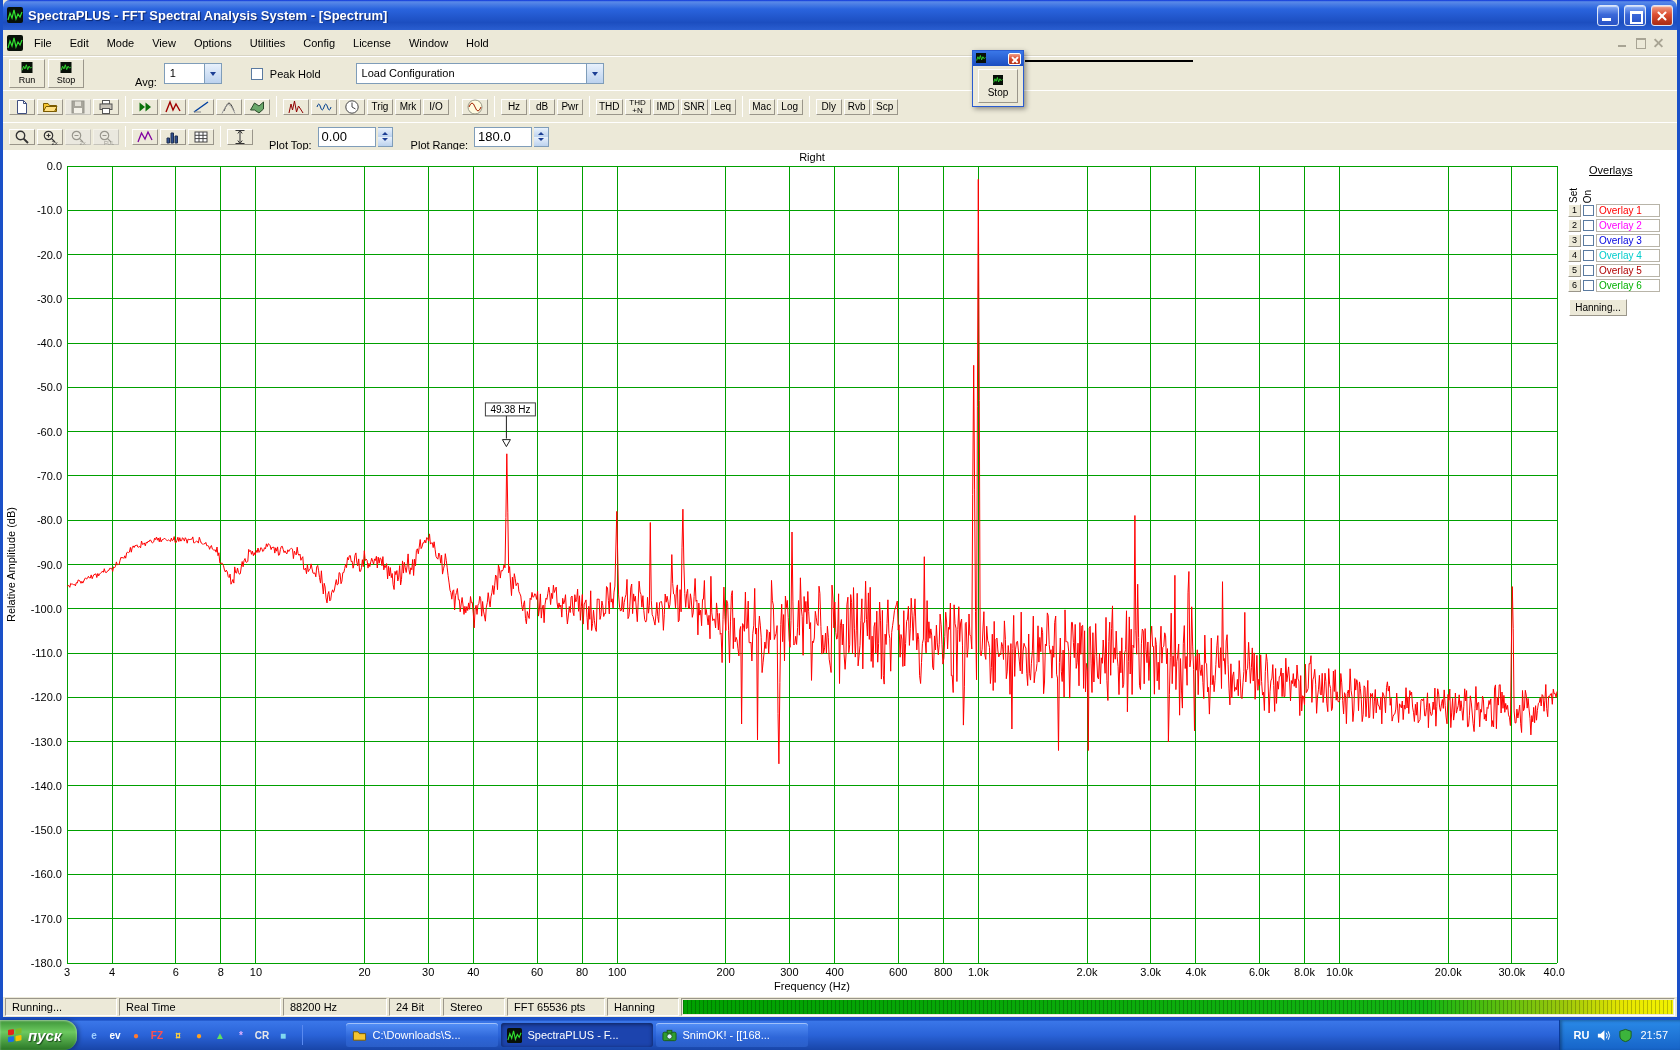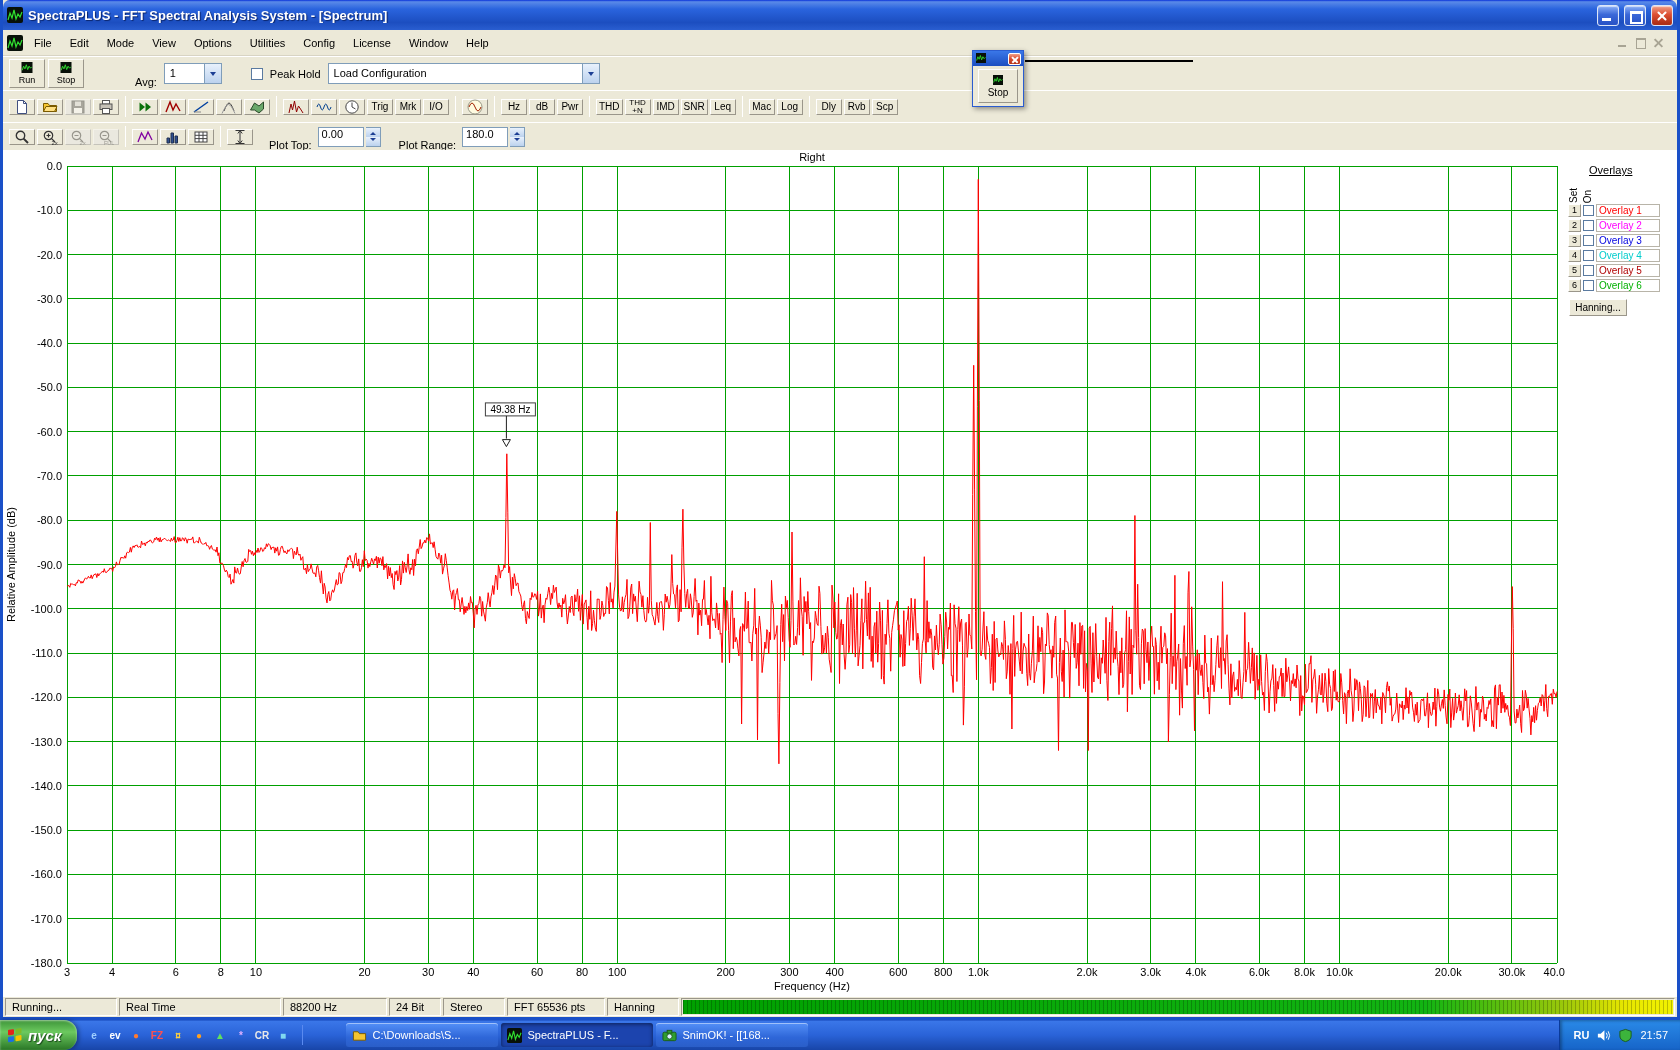--- a/index.html
+++ b/index.html
@@ -41,21 +41,21 @@
     border:1px solid;border-color:#fff #9a968a #9a968a #fff;font-size:10px;font-family:inherit;padding:1px 2px}
   .tbtn.twoline{flex-direction:column;font-size:8px;line-height:8px}
   .tbtn.disabled{opacity:.45;filter:grayscale(1)}
   .tsep{width:1px;height:21px;background:#9a968a;border-right:1px solid #fff;margin:0 4px}
   .lab{font-size:11px;margin:16px 4px 0 10px}
   .combo{display:flex;border:1px solid #7f9db9;background:#fff;height:21px;align-items:stretch}
   .combo .val{padding:3px 5px;font-size:11px;flex:1;white-space:nowrap}
   .combo .drop{width:17px;background:linear-gradient(180deg,#e8f1fc,#bcd2ee);border-left:1px solid #7f9db9;display:flex;align-items:center;justify-content:center}
   .arr{width:0;height:0;border:3px solid transparent;border-top:4px solid #1c3f94;margin-top:4px}
   .cbx{width:12px;height:12px;background:#fff;border:1px solid #5a7aa0;display:inline-block;margin:0 4px 0 12px}
-  .numfield{width:46px;height:20px;border:1px solid #7f9db9;background:#fff;display:flex;padding:0 3px;font-size:11px}
+  .numfield{width:58px;height:20px;border:1px solid #7f9db9;background:#fff;display:flex;align-items:center;padding:0 3px;font-size:13px}
   .spin{display:flex;flex-direction:column;width:15px;height:20px;border:1px solid #7f9db9;border-left:none;margin-right:6px}
   .spin span{flex:1;background:linear-gradient(180deg,#e8f1fc,#bcd2ee);display:flex;align-items:center;justify-content:center}
   .tup{width:0;height:0;border:3px solid transparent;border-bottom:3px solid #1c3f94}
   .tdn{width:0;height:0;border:3px solid transparent;border-top:3px solid #1c3f94}
   
   .main{flex:1;display:flex;background:#fff;min-height:0}
   .chart-region{flex:1;position:relative}
   .chart-region svg{display:block}
   
   .overlay-panel{width:112px;flex:0 0 112px;background:#fff;padding:12px 0 0 2px;font-size:11px}
@@ -137,21 +137,21 @@
       <div class="menu-items">
           <div class="menu-item">File</div>
           <div class="menu-item">Edit</div>
           <div class="menu-item">Mode</div>
           <div class="menu-item">View</div>
           <div class="menu-item">Options</div>
           <div class="menu-item">Utilities</div>
           <div class="menu-item">Config</div>
           <div class="menu-item">License</div>
           <div class="menu-item">Window</div>
-          <div class="menu-item">Help</div>
+          <div class="menu-item">Hold</div>
         </div>
       <div class="mdi">
         <span class="m1"></span>
         <span class="m2"></span>
         <span class="m3"></span>
       </div>
     </div>
 
     <div class="tbrow tb1">
       <button class="bigbtn">
@@ -170,21 +170,21 @@
       </button>
       <span class="lab" style="margin-left:48px">Avg:</span>
       <div class="combo" style="width:58px">
         <span class="val">1</span>
         <span class="drop">
             <i class="arr"></i>
           </span>
       </div>
       <span class="cbx" style="margin-left:26px"></span>
       <span class="lab" style="margin:0">Peak Hold</span>
-      <div class="combo" style="width:272px;margin-left:4px">
+      <div class="combo" style="width:248px;margin-left:32px">
         <span class="val">Load Configuration</span>
         <span class="drop">
             <i class="arr"></i>
           </span>
       </div>
     </div>
 
     <div class="tbrow tb2">
         <button class="tbtn">
           <svg width="16" height="16" viewBox="0 0 16 16">

